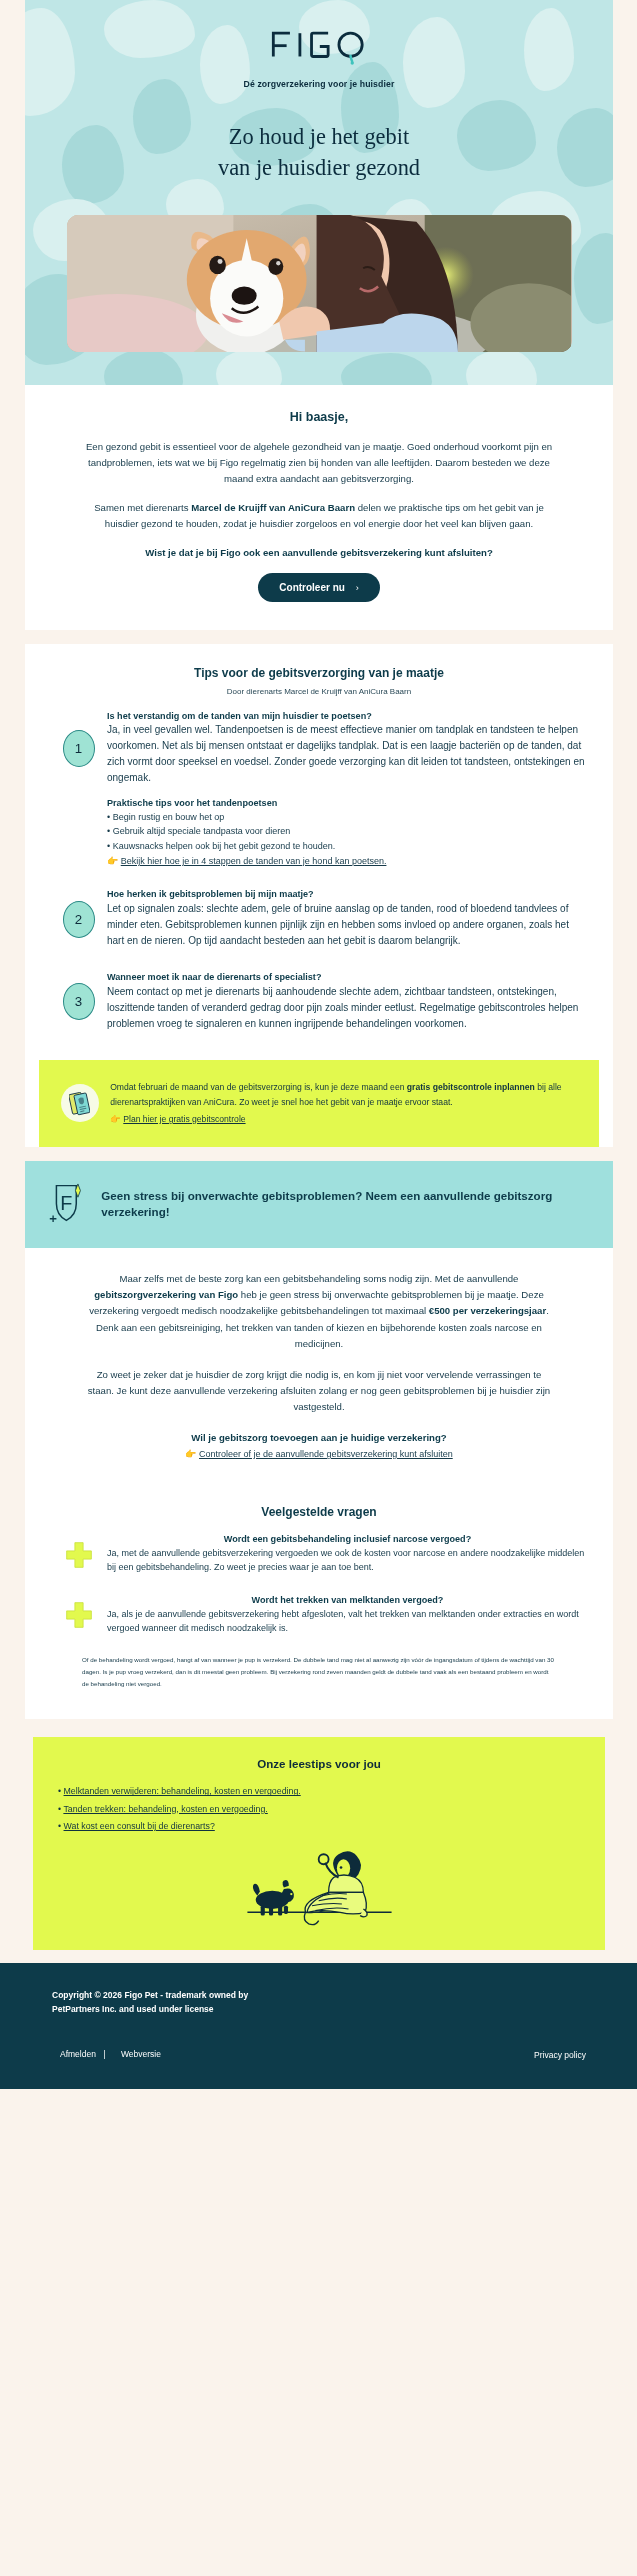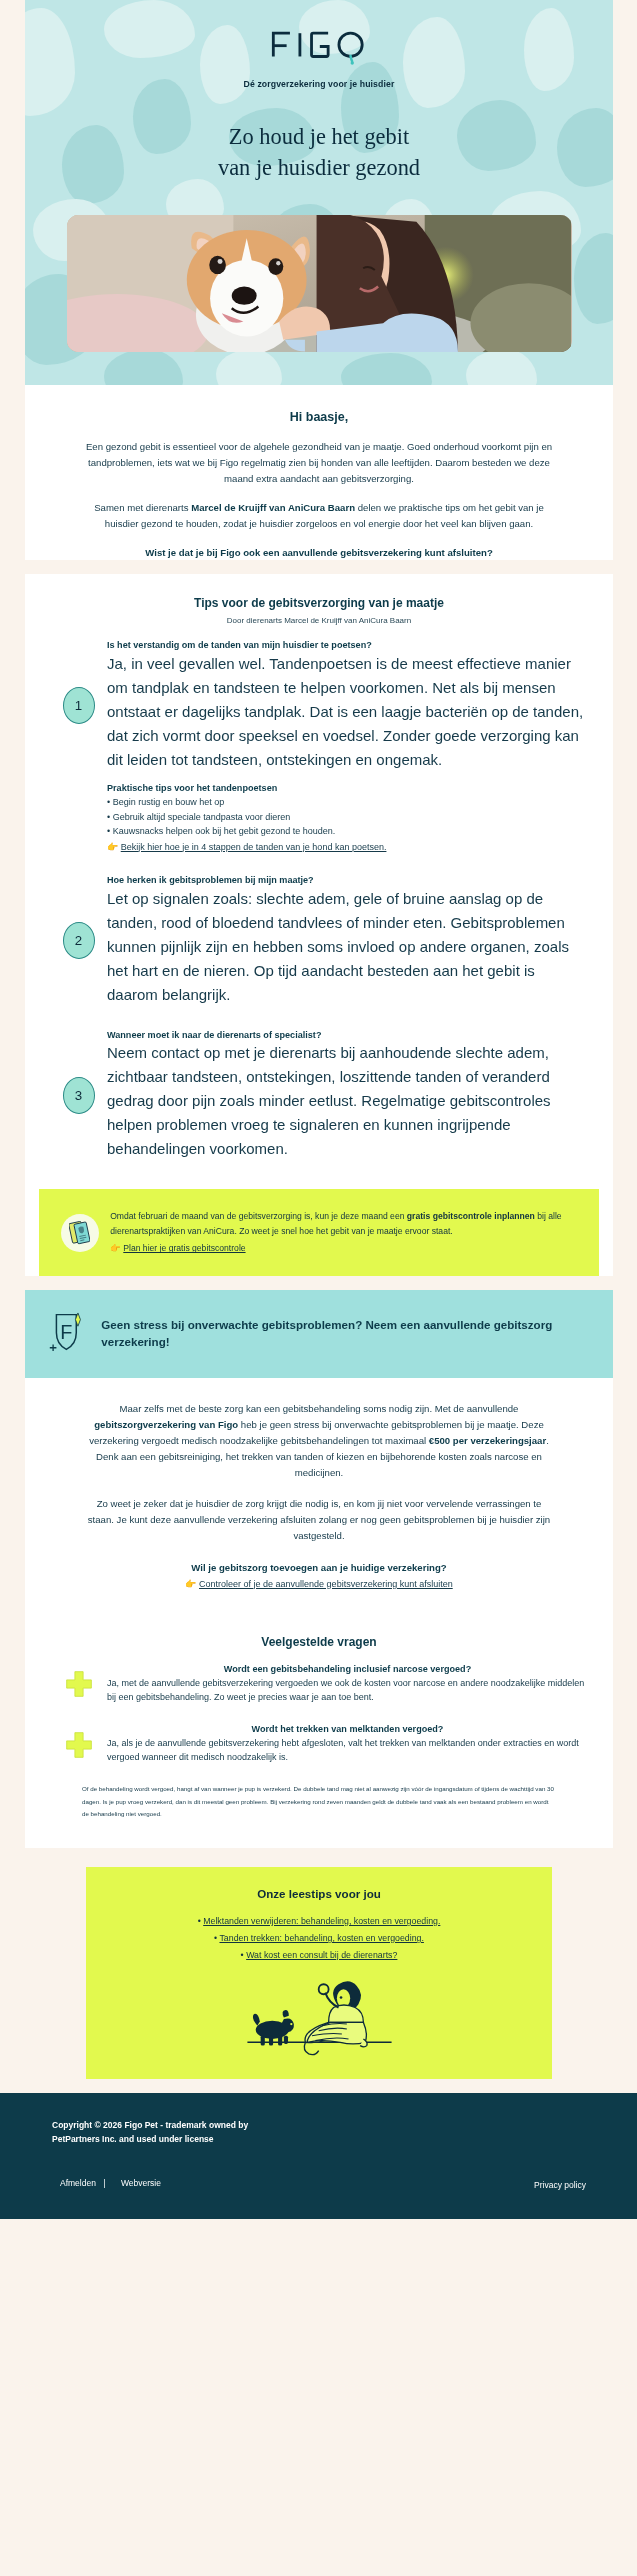--- a/index.html
+++ b/index.html
@@ -98,21 +98,21 @@
   .tip { display:flex; align-items:center; gap:0; padding: 15px 0 0; }
   .tip-num-col { width: 57px; flex: 0 0 57px; display:flex; justify-content:center; }
   .tip-num {
     width: 32px; height: 37px; border-radius: 50%;
     border: 1.3px solid #2b8a86; background: #9fe3d4;
     display:flex; align-items:center; justify-content:center;
     font-size: 13.3px; color:#0d2b3a; font-weight: 400;
   }
   .tip-body { flex: 1; }
   .tip-h { font-size: 9.1px; font-weight:bold; color:#0d3b4a; margin-bottom: 1.7px; }
-  .tip-p { font-size: 15px; line-height: 1.6; color:#163a4a; }
+  .tip-p { font-size: 10px; line-height: 1.6; color:#163a4a; }
   .tip-list { list-style:none; margin-top: 1.7px; }
   .tip-list li { font-size: 9px; line-height: 1.62; color:#163a4a; }
   .tip-list li:before { content: "\2022  "; }
   .linkrow { font-size: 9px; line-height:1.7; color:#163a4a; margin-top:0.8px; }
   .linkrow a { color:#163a4a; text-decoration: underline; }
   .hand { color:#f0a83c; }
 
   
   .greenbox {
     background:#e2f94e; width: 560px; margin: 0 auto;
@@ -141,24 +141,24 @@
   .faq-title { text-align:center; font-size:12px; font-weight:bold; color:#0d3b4a; padding-top: 5px;}
   .faq-item { display:flex; align-items:center; padding-top: 15px; }
   .faq-icon-col { width: 57px; flex:0 0 57px; display:flex; justify-content:center; }
   .faq-body { flex:1; }
   .faq-h { font-size:9.1px; font-weight:bold; color:#0d3b4a; margin-bottom:1.7px;text-align:center; }
   .faq-p { font-size:9px; line-height:1.6; color:#163a4a; }
   .fineprint { font-size:6.2px; line-height:2.0; color:#163a4a; padding: 18.3px 32px 0 32px; }
 
   
   .leestips {
-    background:#e2f94e; width:466px; margin:0 auto; padding: 20px 25px 8.3px;
+    background:#e2f94e; width:572px; margin:0 auto; padding: 20px 25px 8.3px;
   }
   .lt-title { text-align:center; font-size:11.6px; font-weight:bold; color:#0d2b3a; }
-  .lt-list { list-style:none; margin-top: 13.3px; text-align:center; }
+  .lt-list { list-style:none; margin-top: 13.3px; }
   .lt-list li { font-size:8.8px; line-height:1.95; color:#11343f; }
   .lt-list li:before { content:"\2022   "; }
   .lt-list a { color:#11343f; text-decoration: underline; }
   .lt-art { text-align:center; padding: 11.6px 0 5px; }
 
   
   .footer-gap { height: 13.3px; background:#faf3ec; }
   .footer { background:#0d3b4a; color:#fff; padding: 25px 52px 28px; }
   .f-copy { font-size: 8.5px; font-weight:bold; line-height:1.65; }
   .f-links { display:flex; justify-content:space-between; align-items:center; margin-top: 30px; }
@@ -271,20 +271,26 @@
     <div class="hero-pad"></div>
   </div>
 
   <div class="card">
     <div class="intro">
       <div class="h-greet">Hi baasje,</div>
       <div class="p">Een gezond gebit is essentieel voor de algehele gezondheid van je maatje. Goed onderhoud voorkomt pijn en tandproblemen, iets wat we bij Figo regelmatig zien bij honden van alle leeftijden. Daarom besteden we deze maand extra aandacht aan gebitsverzorging.</div>
       <div class="p"><span>Samen met dierenarts </span><b>Marcel de Kruijff van AniCura Baarn</b><span> delen we praktische tips om het gebit van je huisdier gezond te houden, zodat je huisdier zorgeloos en vol energie door het veel kan blijven gaan.</span></div>
       <div class="p-bold">Wist je dat je bij Figo ook een aanvullende gebitsverzekering kunt afsluiten?</div>
     </div>
+    <div class="btn-wrap">
+      <button class="btn">
+        <span>Controleer nu</span>
+        <span class="chev">›</span>
+      </button>
+    </div>
   </div>
 
   <div class="gap"></div>
 
   <div class="card">
     <div class="sect">
       <div class="sect-title">Tips voor de gebitsverzorging van je maatje</div>
       <div class="sect-sub">Door dierenarts Marcel de Kruijff van AniCura Baarn</div>
 
       <div class="tip">

